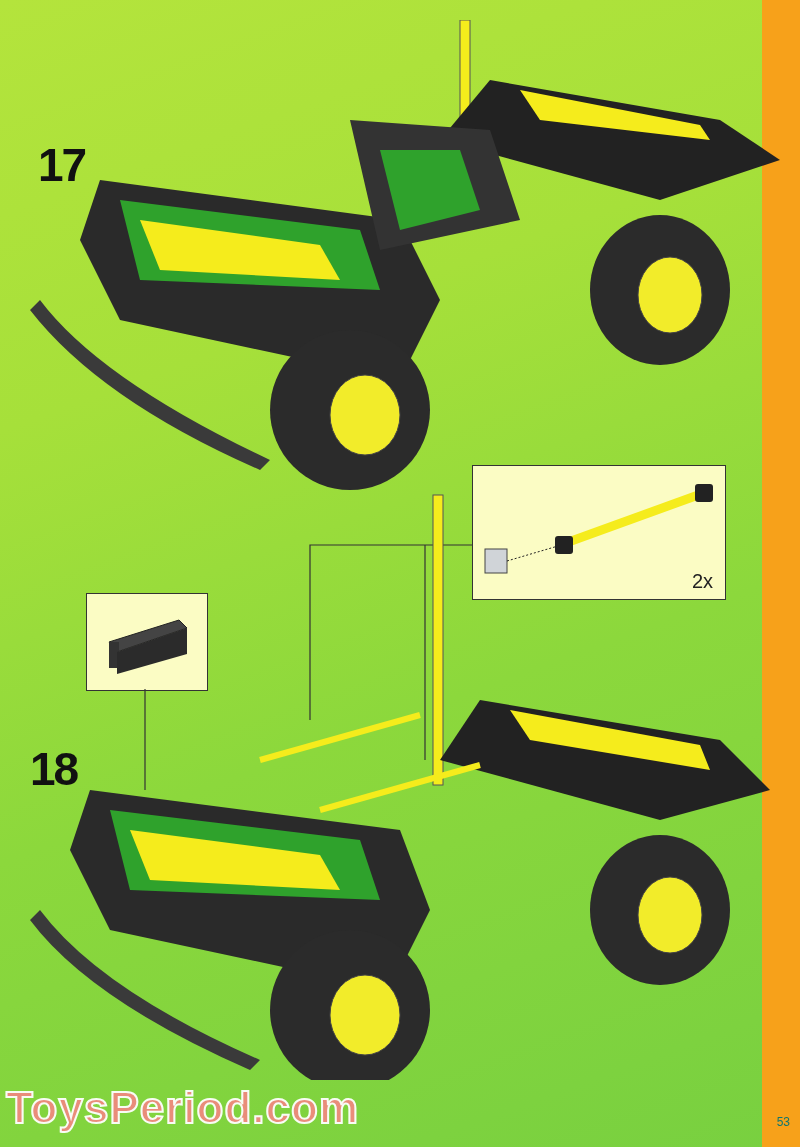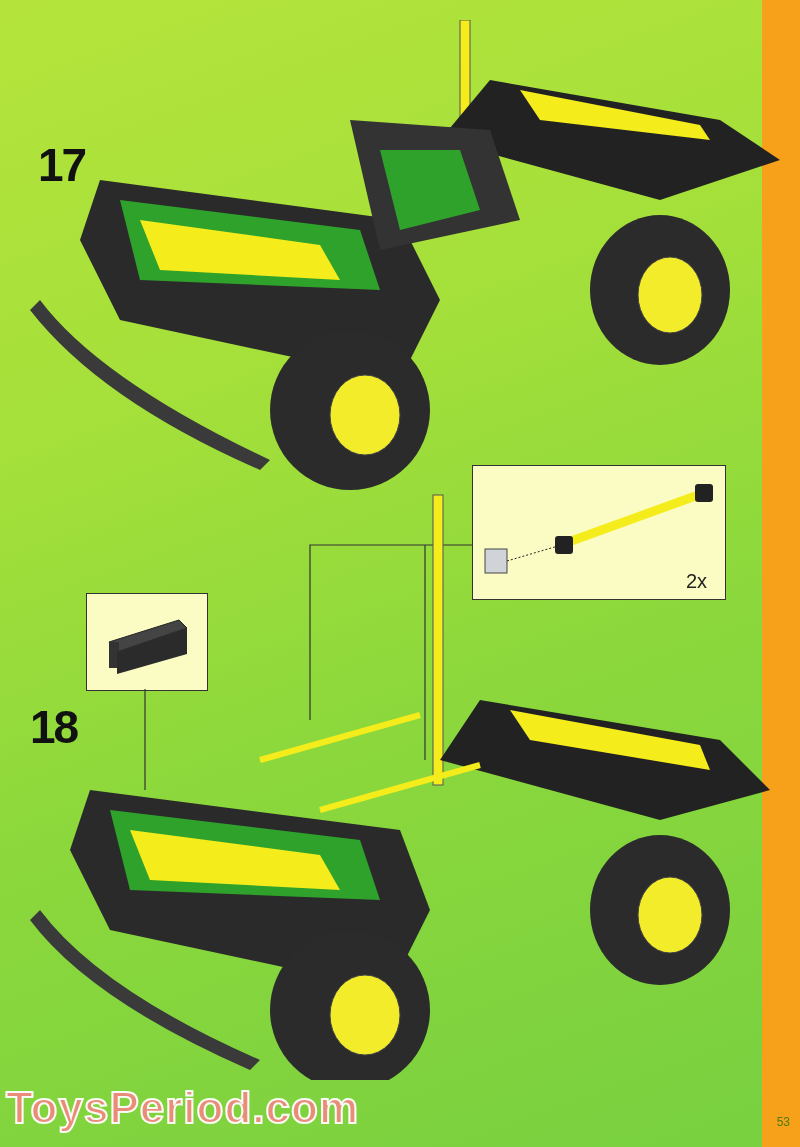--- a/index.html
+++ b/index.html
@@ -2,33 +2,33 @@
 <html><head>
 <meta charset="utf-8">
 <style>
   html,body{margin:0;padding:0;}
   body{width:800px;height:1147px;overflow:hidden;position:relative;
     background:linear-gradient(160deg,#b4e43c 0%,#a6e03a 30%,#8cd83c 60%,#78d040 100%);
     font-family:"Liberation Sans",sans-serif;}
   .orange-strip{position:absolute;right:0;top:0;width:38px;height:1147px;background:#f7a11a;}
   .step-num{position:absolute;font-weight:bold;font-size:46px;color:#111;letter-spacing:-2px;}
   .callout{position:absolute;background:#fbfcc4;border:1.5px solid #333;}
-  .qty{position:absolute;right:18px;bottom:6px;font-size:20px;color:#222;}
-  .page-num{position:absolute;right:10px;bottom:18px;font-size:12px;color:#4d7c0f;text-align:center;}
+  .qty{position:absolute;right:12px;bottom:6px;font-size:20px;color:#222;}
+  .page-num{position:absolute;right:10px;bottom:18px;font-size:12px;color:#0f766e;text-align:center;}
   .watermark{position:absolute;left:6px;bottom:14px;font-size:44px;font-weight:bold;color:#ef8a7e;
     -webkit-text-stroke:2px #fff;letter-spacing:1px;opacity:0.95;text-align:center;}
   svg{position:absolute;}
 </style>
 </head>
 <body>
 
 <div class="orange-strip"></div>
 
 <div class="step-num" style="left:38px;top:112px;margin-top:26px;">17</div>
-<div class="step-num" style="left:30px;top:700px;">18</div>
+<div class="step-num" style="left:30px;top:742px;">18</div>
 
 <svg style="left:20px;top:20px" width="760" height="470" viewBox="0 0 760 470">
   <rect x="440" y="0" width="10" height="200" fill="#f5ec1c" stroke="#555" stroke-width="1"></rect>
   <polygon points="470,60 700,100 760,140 640,180 420,120" fill="#222"></polygon>
   <polygon points="500,70 680,105 690,120 520,100" fill="#f5ec1c"></polygon>
   <polygon points="80,160 380,200 420,280 380,360 100,300 60,220" fill="#2a2a2a"></polygon>
   <polygon points="100,180 340,210 360,270 120,260" fill="#2fa22c"></polygon>
   <polygon points="120,200 300,225 320,260 140,250" fill="#f5ec1c"></polygon>
   <polygon points="330,100 470,110 500,200 360,230" fill="#333"></polygon>
   <polygon points="360,130 440,130 460,190 380,210" fill="#2fa22c"></polygon>

